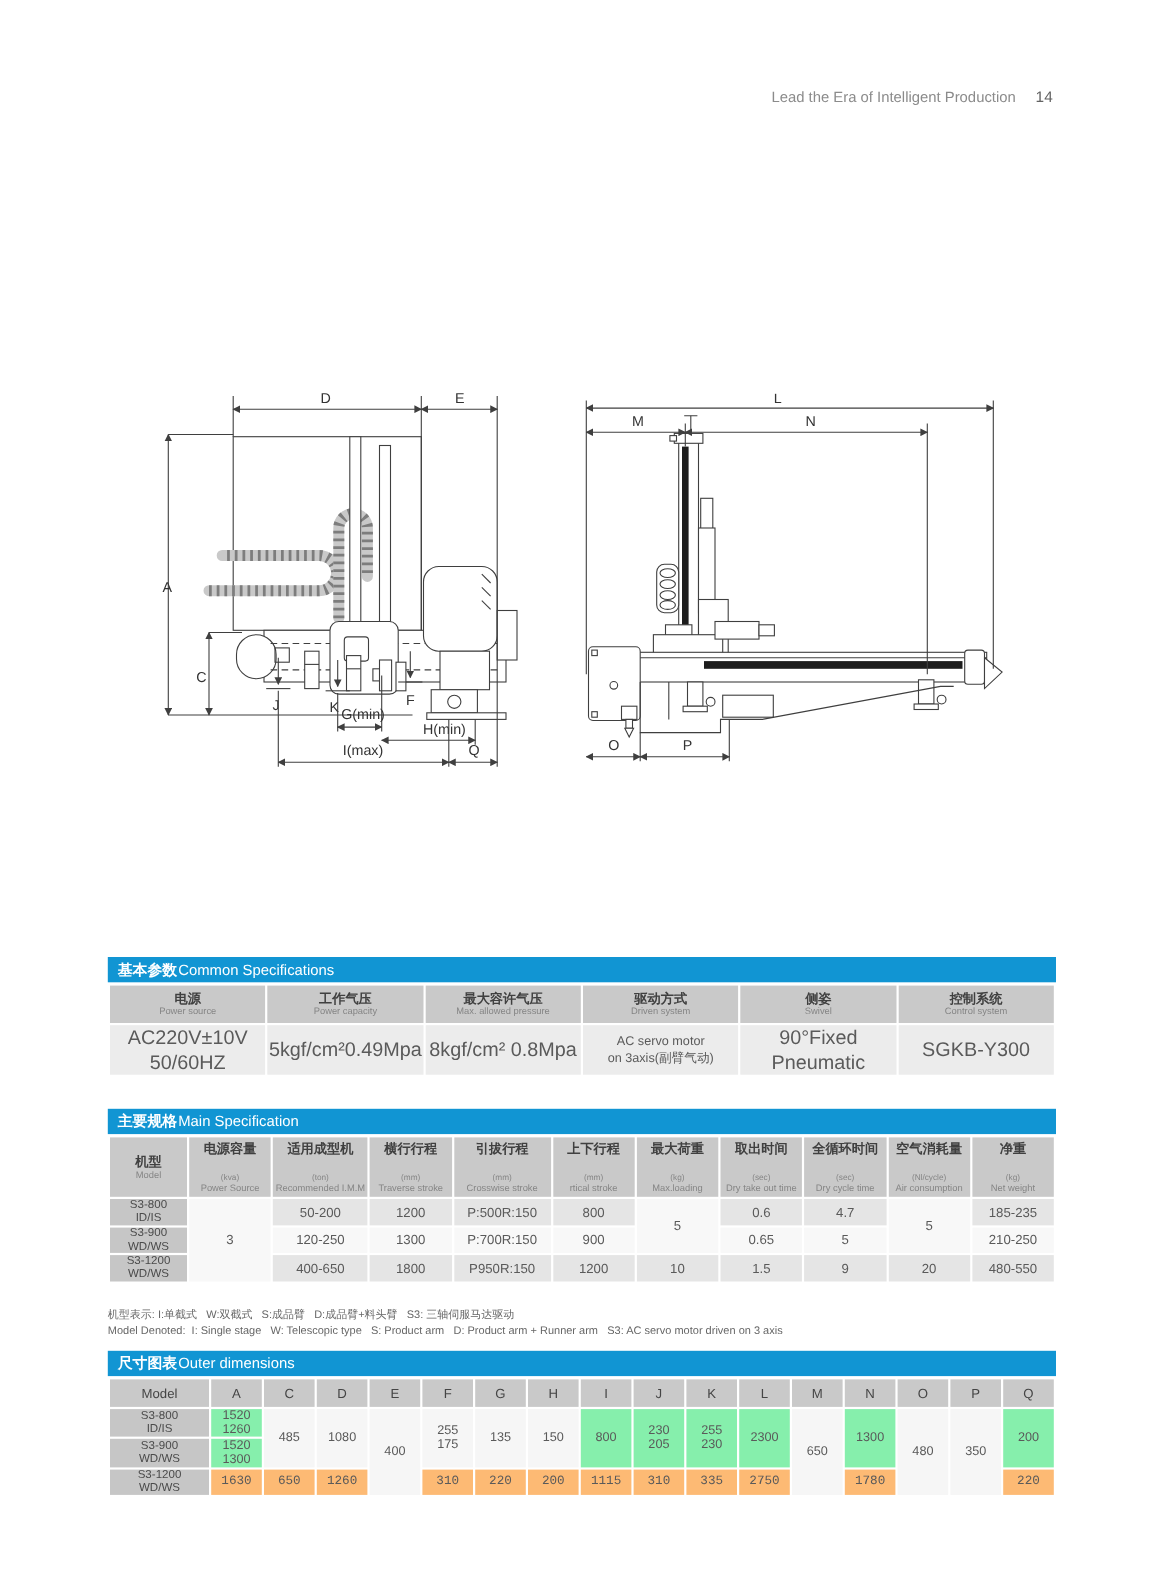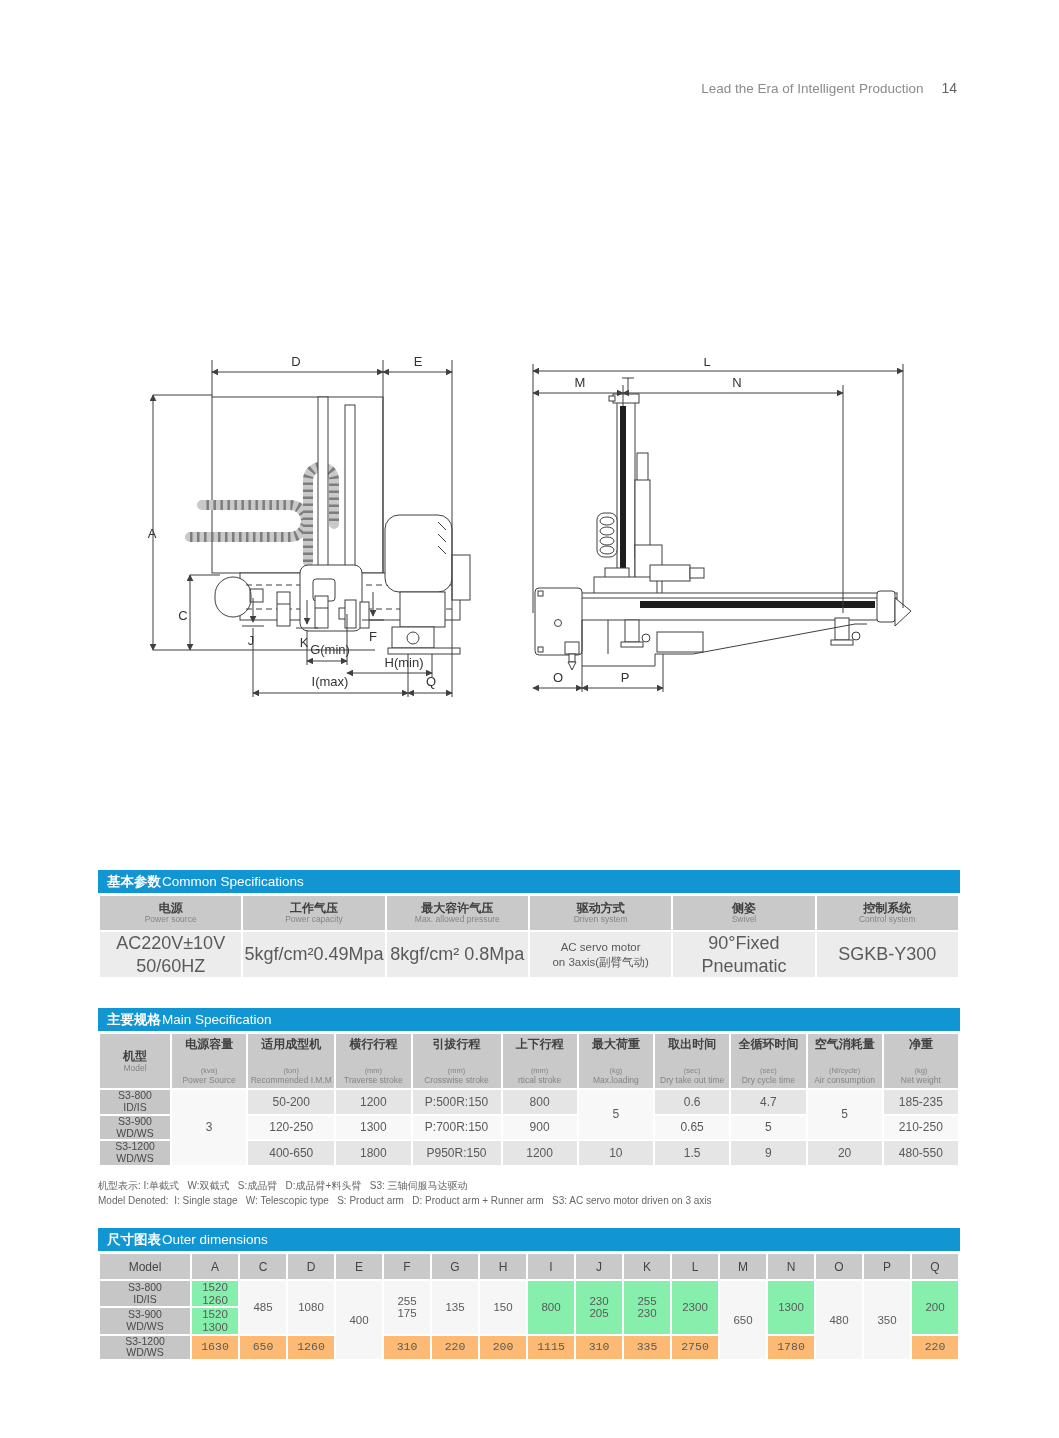--- a/index.html
+++ b/index.html
@@ -41,21 +41,21 @@
   td{font-size:12px;color:#5a5a5a;white-space:pre-line;line-height:1.25;}
 
   #common-table td{background:#ececec;height:36px;font-size:18px;}
   #common-table th{height:28px;}
 
   #main-table td{height:22px;}
   #main-table .cM{background:#c6c6c6;font-size:10.5px;line-height:1.12;color:#4a4a4a;}
   #main-table .rA{background:#e5e5e5;}
   #main-table .rB{background:#f8f8f8;}
   .note{font-size:10px;color:#666;white-space:pre-wrap;line-height:1.55;}
-  .note.zh{margin-top:11px;}
+  .note.zh{margin-top:21px;}
 
   #outer-table th{height:19px;font-size:12px;color:#454545;}
   #outer-table td{height:22px;font-size:11.5px;line-height:1.1;}
   #outer-table .cM{background:#c6c6c6;font-size:10.5px;line-height:1.12;color:#4a4a4a;}
   #outer-table .g1{background:#86efac;}
   #outer-table .w1{background:#f6f6f6;}
   #outer-table .r3{background:#fdba74;font-family:Liberation Mono, monospace;}
 </style>
 </head>
 <body>

